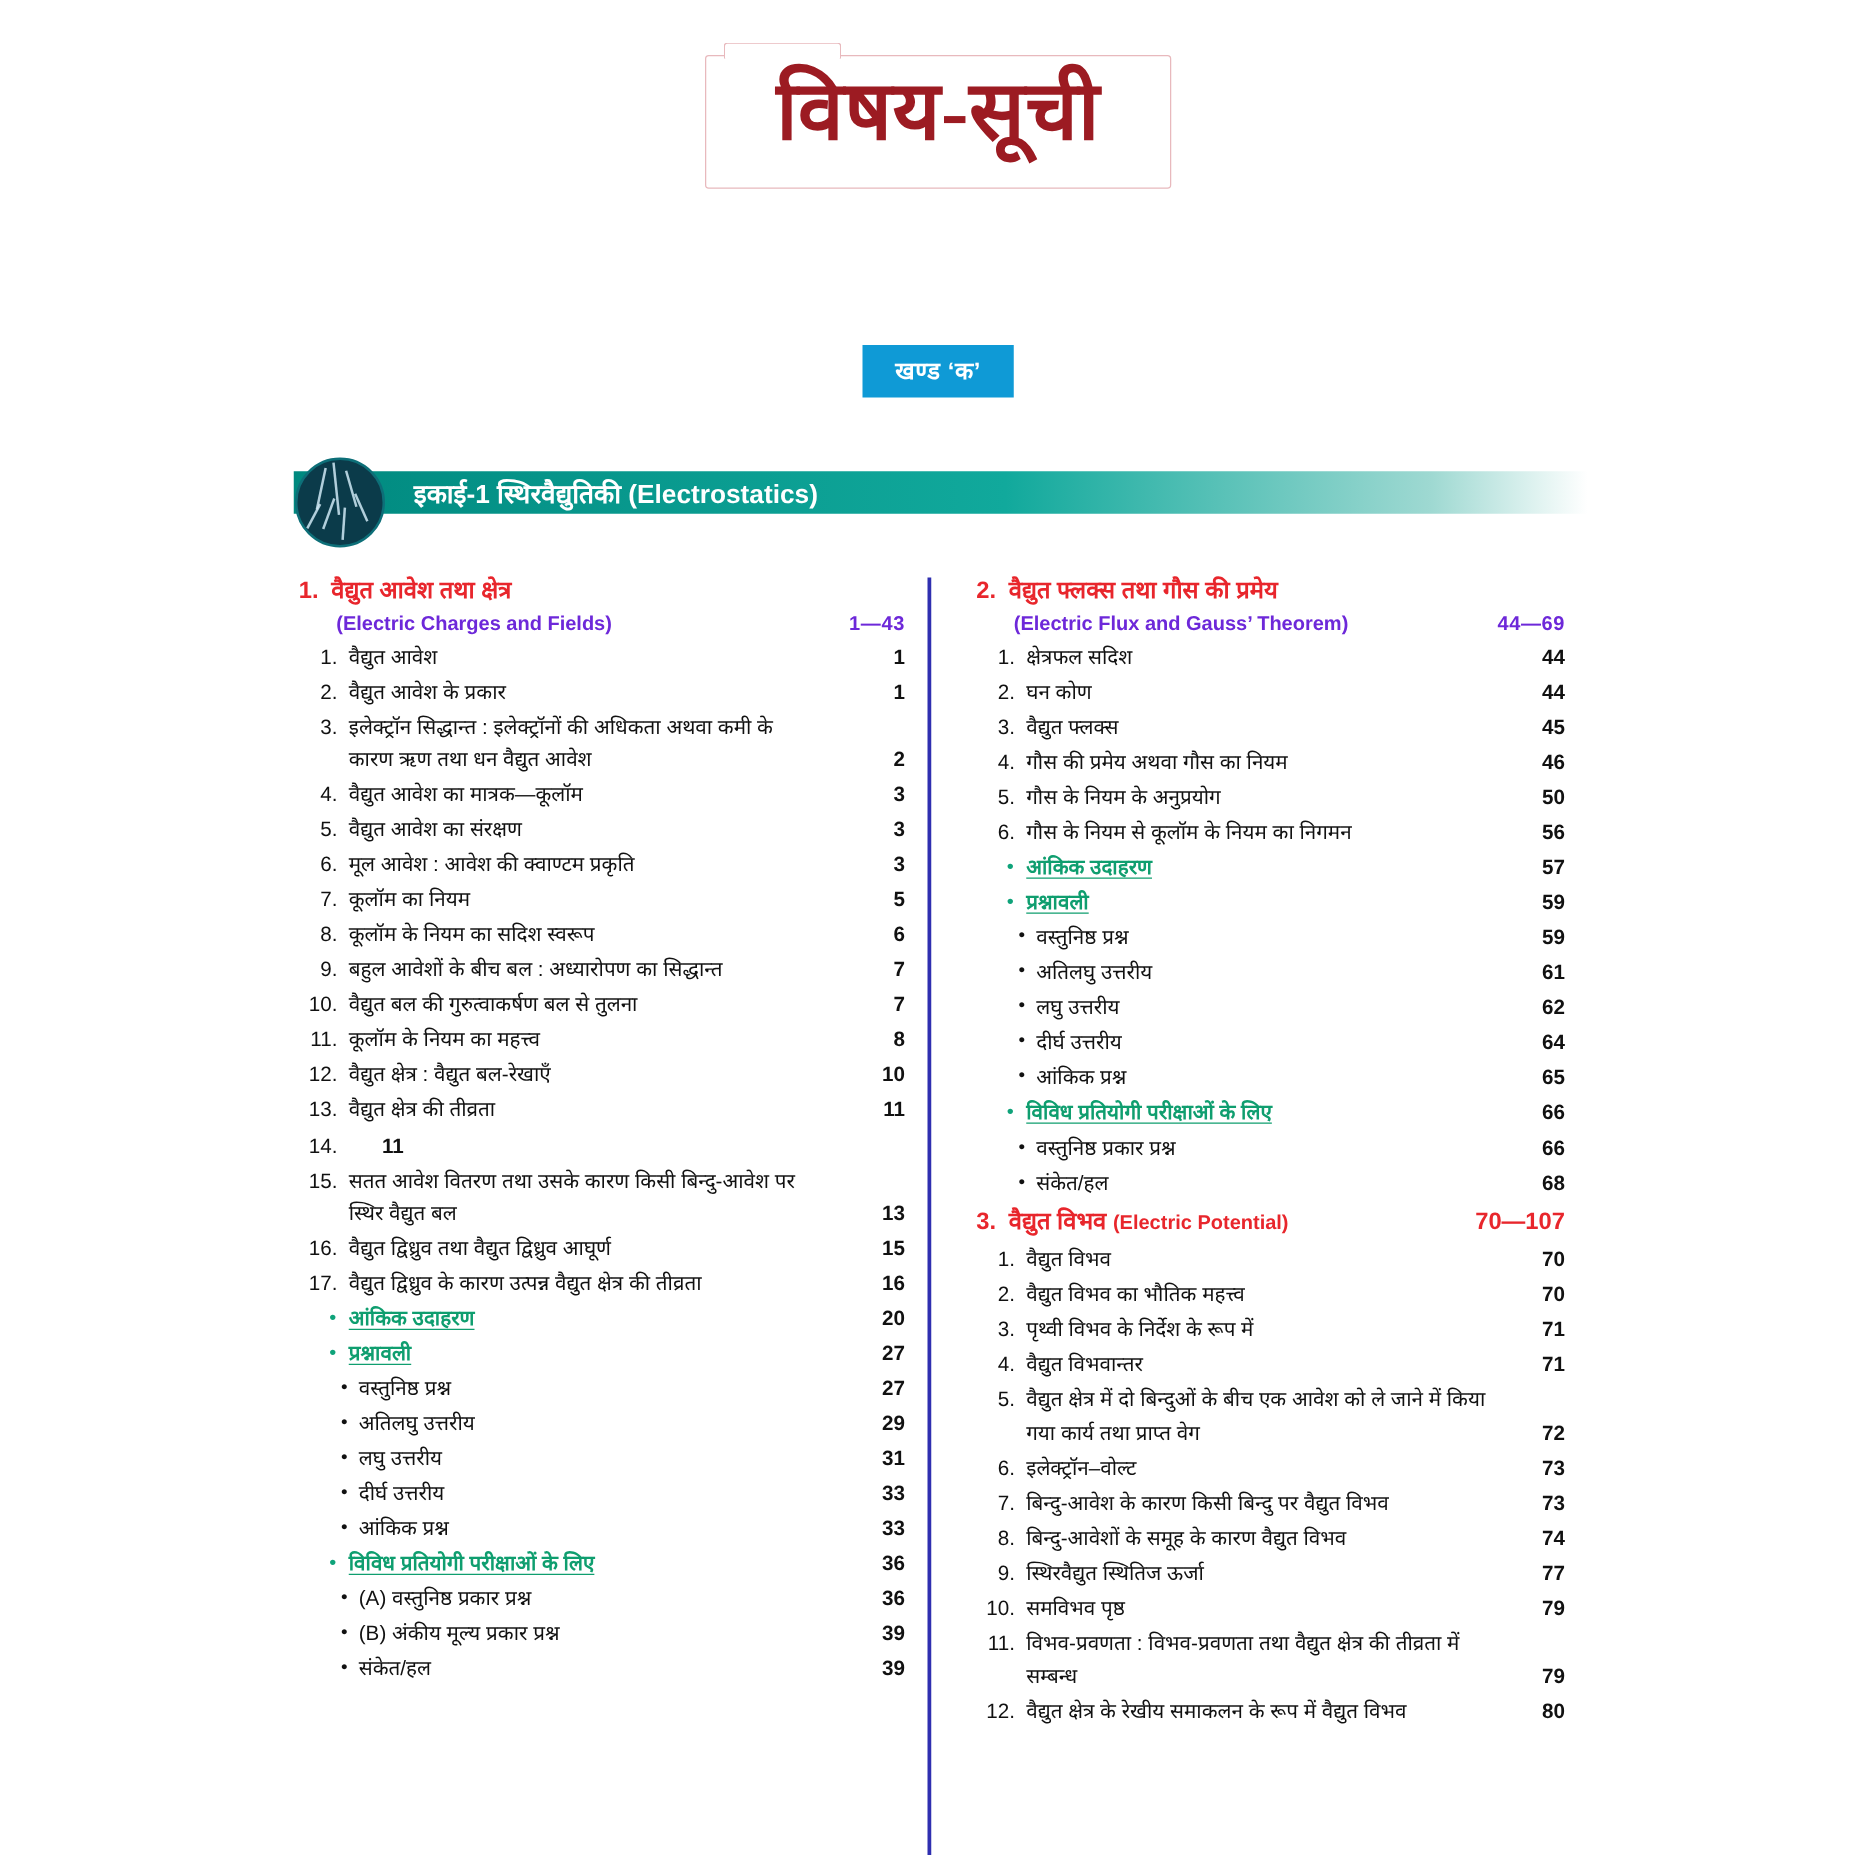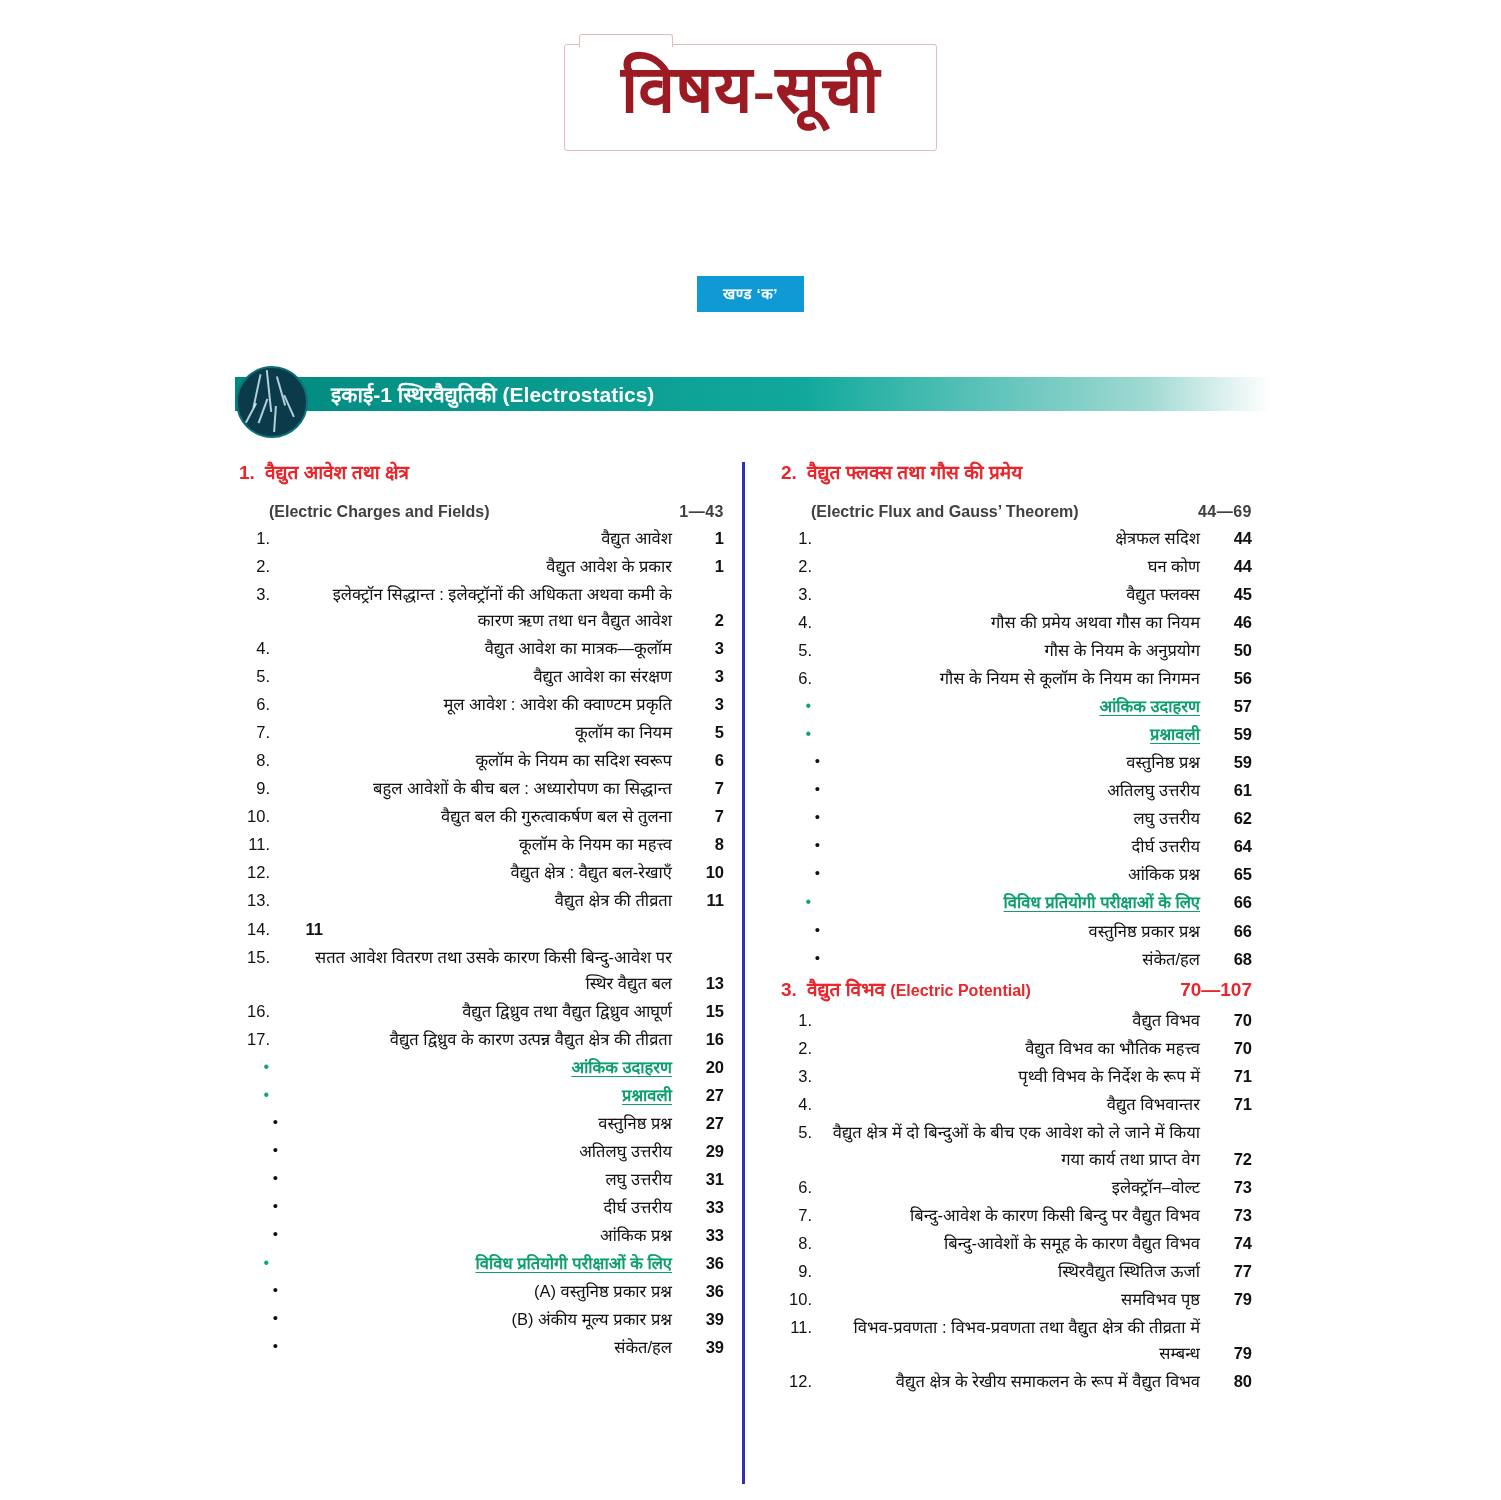--- a/index.html
+++ b/index.html
@@ -54,21 +54,21 @@
   .khand-wrap {
     position: absolute;
     left: 0; right: 0;
     top: 276px;
     display: flex;
     justify-content: center;
   }
   .khand-badge {
     background: #0f9ad6;
     color: #ffffff;
-    font-size: 15px;
+    font-size: 19px;
     font-weight: bold;
     padding: 7px 26px 9px 26px;
     letter-spacing: 0.5px;
   }
 
   
   .unit-bar {
     position: absolute;
     left: 235px;
     top: 377px;
@@ -140,22 +140,22 @@
     text-align: left;
     padding-left: 4px;
   }
   .chapter-title { }
   .chapter-sub-row {
     display: flex;
     align-items: baseline;
     padding-left: 34px;
     font-size: 16px;
     font-weight: bold;
-    color: #404040;
-    margin-top: 17px;
+    color: #6d28d9;
+    margin-top: 5px;
     margin-bottom: 3px;
   }
   .chapter-sub-row .eng { flex: 1 1 auto; }
   .chapter-sub-row .pages {
     flex: 0 0 auto;
     letter-spacing: 0.5px;
   }
   .chapter-head-inline {
     display: flex;
     align-items: baseline;
@@ -181,21 +181,20 @@
   }
   .row .num {
     flex: 0 0 44px;
     text-align: right;
     padding-right: 9px;
     white-space: nowrap;
   }
   .row .txt {
     flex: 1 1 auto;
     padding-right: 8px;
-    text-align: right;
   }
   .row .pg {
     flex: 0 0 44px;
     text-align: right;
     font-weight: bold;
   }
 
   
   .row.lvl-b .num {
     color: #0fa37a;

